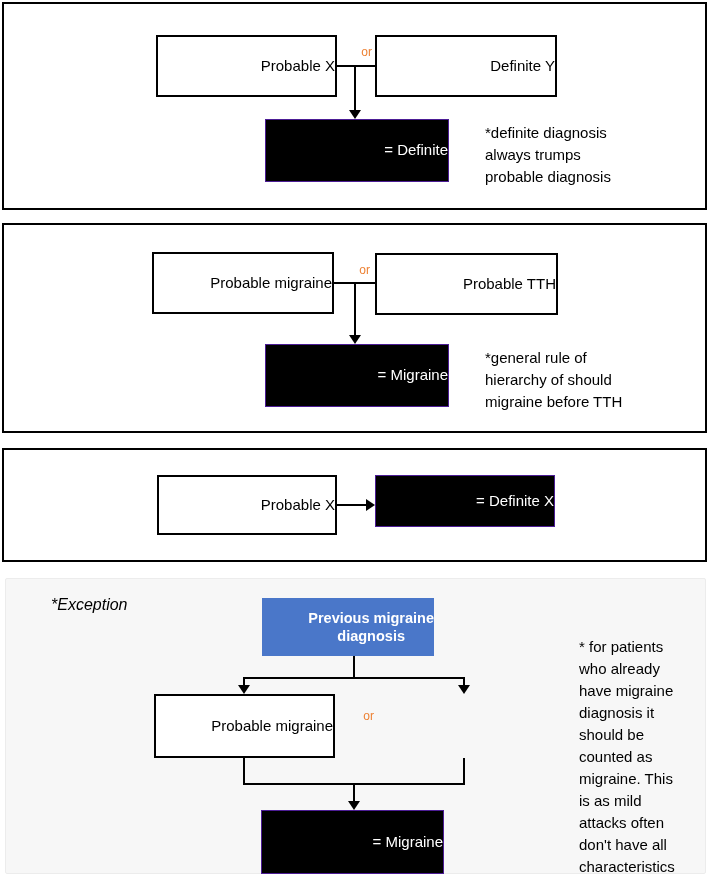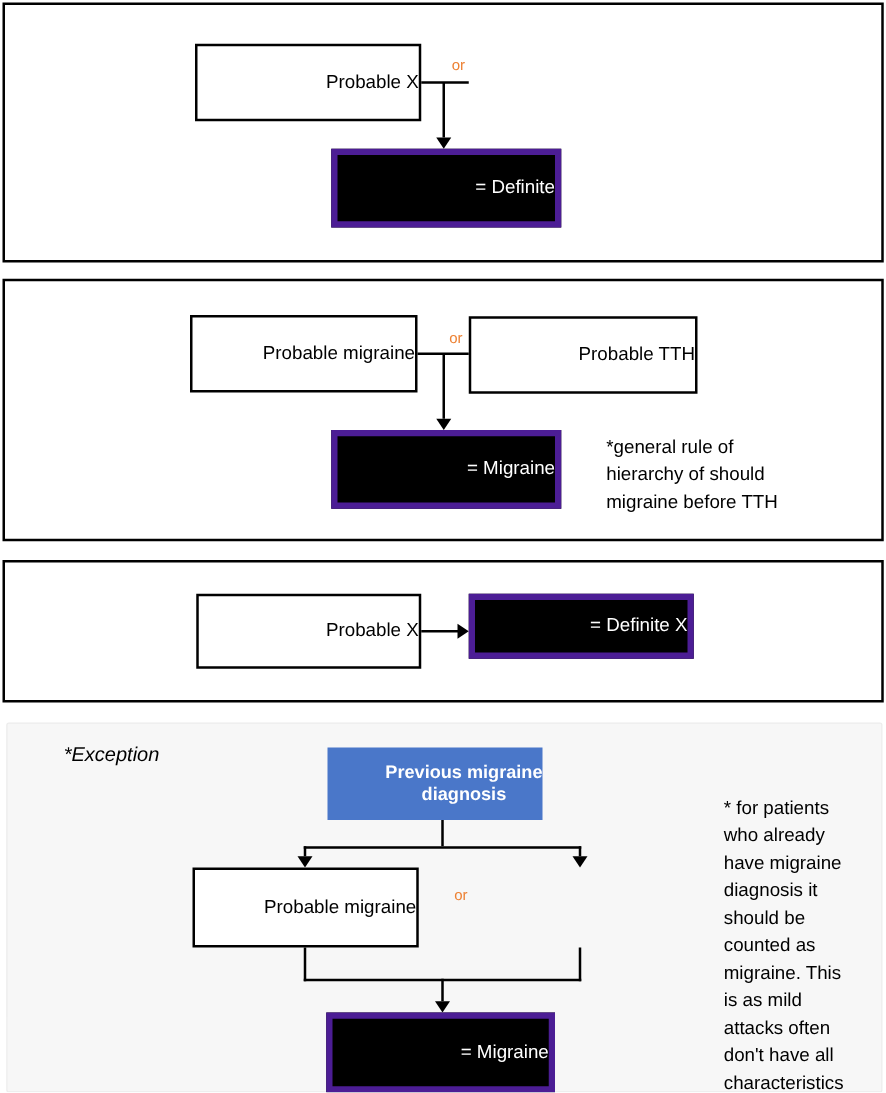--- a/index.html
+++ b/index.html
@@ -6,21 +6,21 @@
   html, body { width: 709px; background: #ffffff; }
   body { font-family: "Liberation Sans", sans-serif; color: #000; }
   #stage { position: relative; width: 709px; height: 874px; background: #fff; overflow: hidden; }
 
   .panel { position: absolute; background: #fff; border: 2px solid #000; }
   .panel--plain { border: 1px solid #ececec; background: #f7f7f7; border-radius: 2px; padding-left: 16px; }
 
   .node { position: absolute; display: flex; align-items: center; justify-content: flex-end;
           text-align: center; font-size: 15px; line-height: 1.25; }
   .node--white { background: #fff; border: 2px solid #000; }
-  .node--black { background: #000; color: #fff; border: 5px solid #4c1d95; }
+  .node--black { background: #000; color: #fff; border: 1px solid #4c1d95; }
   .node--blue  { color: #fff; white-space: pre-line; font-size: 14.5px; }
 
   .or { position: absolute; font-size: 12px; width: 30px; text-align: right; }
 
   .line-h { position: absolute; height: 2px; background: #000; }
   .line-v { position: absolute; width: 2px; background: #000; }
 
   .arr-down { position: absolute; width: 0; height: 0;
               border-left: 6px solid transparent; border-right: 6px solid transparent;
               border-top: 9px solid #000; }
@@ -34,26 +34,32 @@
 </head>
 <body>
 
 <div id="stage">
 
   <div class="panel" style="left:2px; top:2px; width:705px; height:208px;">
     <div class="node node--white" style="left:152px; top:31px; width:181px; height:62px;">
       <span>Probable X</span>
     </div>
     <div class="or" style="left:338px; top:41px; color:#ED8133;">or</div>
+    <div class="node node--white" style="left:371px; top:31px; width:182px; height:62px;">
+      <span>Definite Y</span>
+    </div>
     <div class="line-h" style="left:333px; top:61px; width:38px;"></div>
     <div class="line-v" style="left:350px; top:62px; height:44px;"></div>
     <div class="arr-down" style="left:345px; top:106px;"></div>
     <div class="node node--black" style="left:261px; top:115px; width:184px; height:63px;">
       <span>= Definite</span>
     </div>
+    <div class="note" style="left:481px; top:118px; width:170px;">*definite diagnosis
+always trumps
+probable diagnosis</div>
   </div>
 
   <div class="panel" style="left:2px; top:223px; width:705px; height:210px;">
     <div class="node node--white" style="left:148px; top:27px; width:182px; height:62px;">
       <span>Probable migraine</span>
     </div>
     <div class="or" style="left:336px; top:38px; color:#ED8133;">or</div>
     <div class="node node--white" style="left:371px; top:28px; width:183px; height:62px;">
       <span>Probable TTH</span>
     </div>

